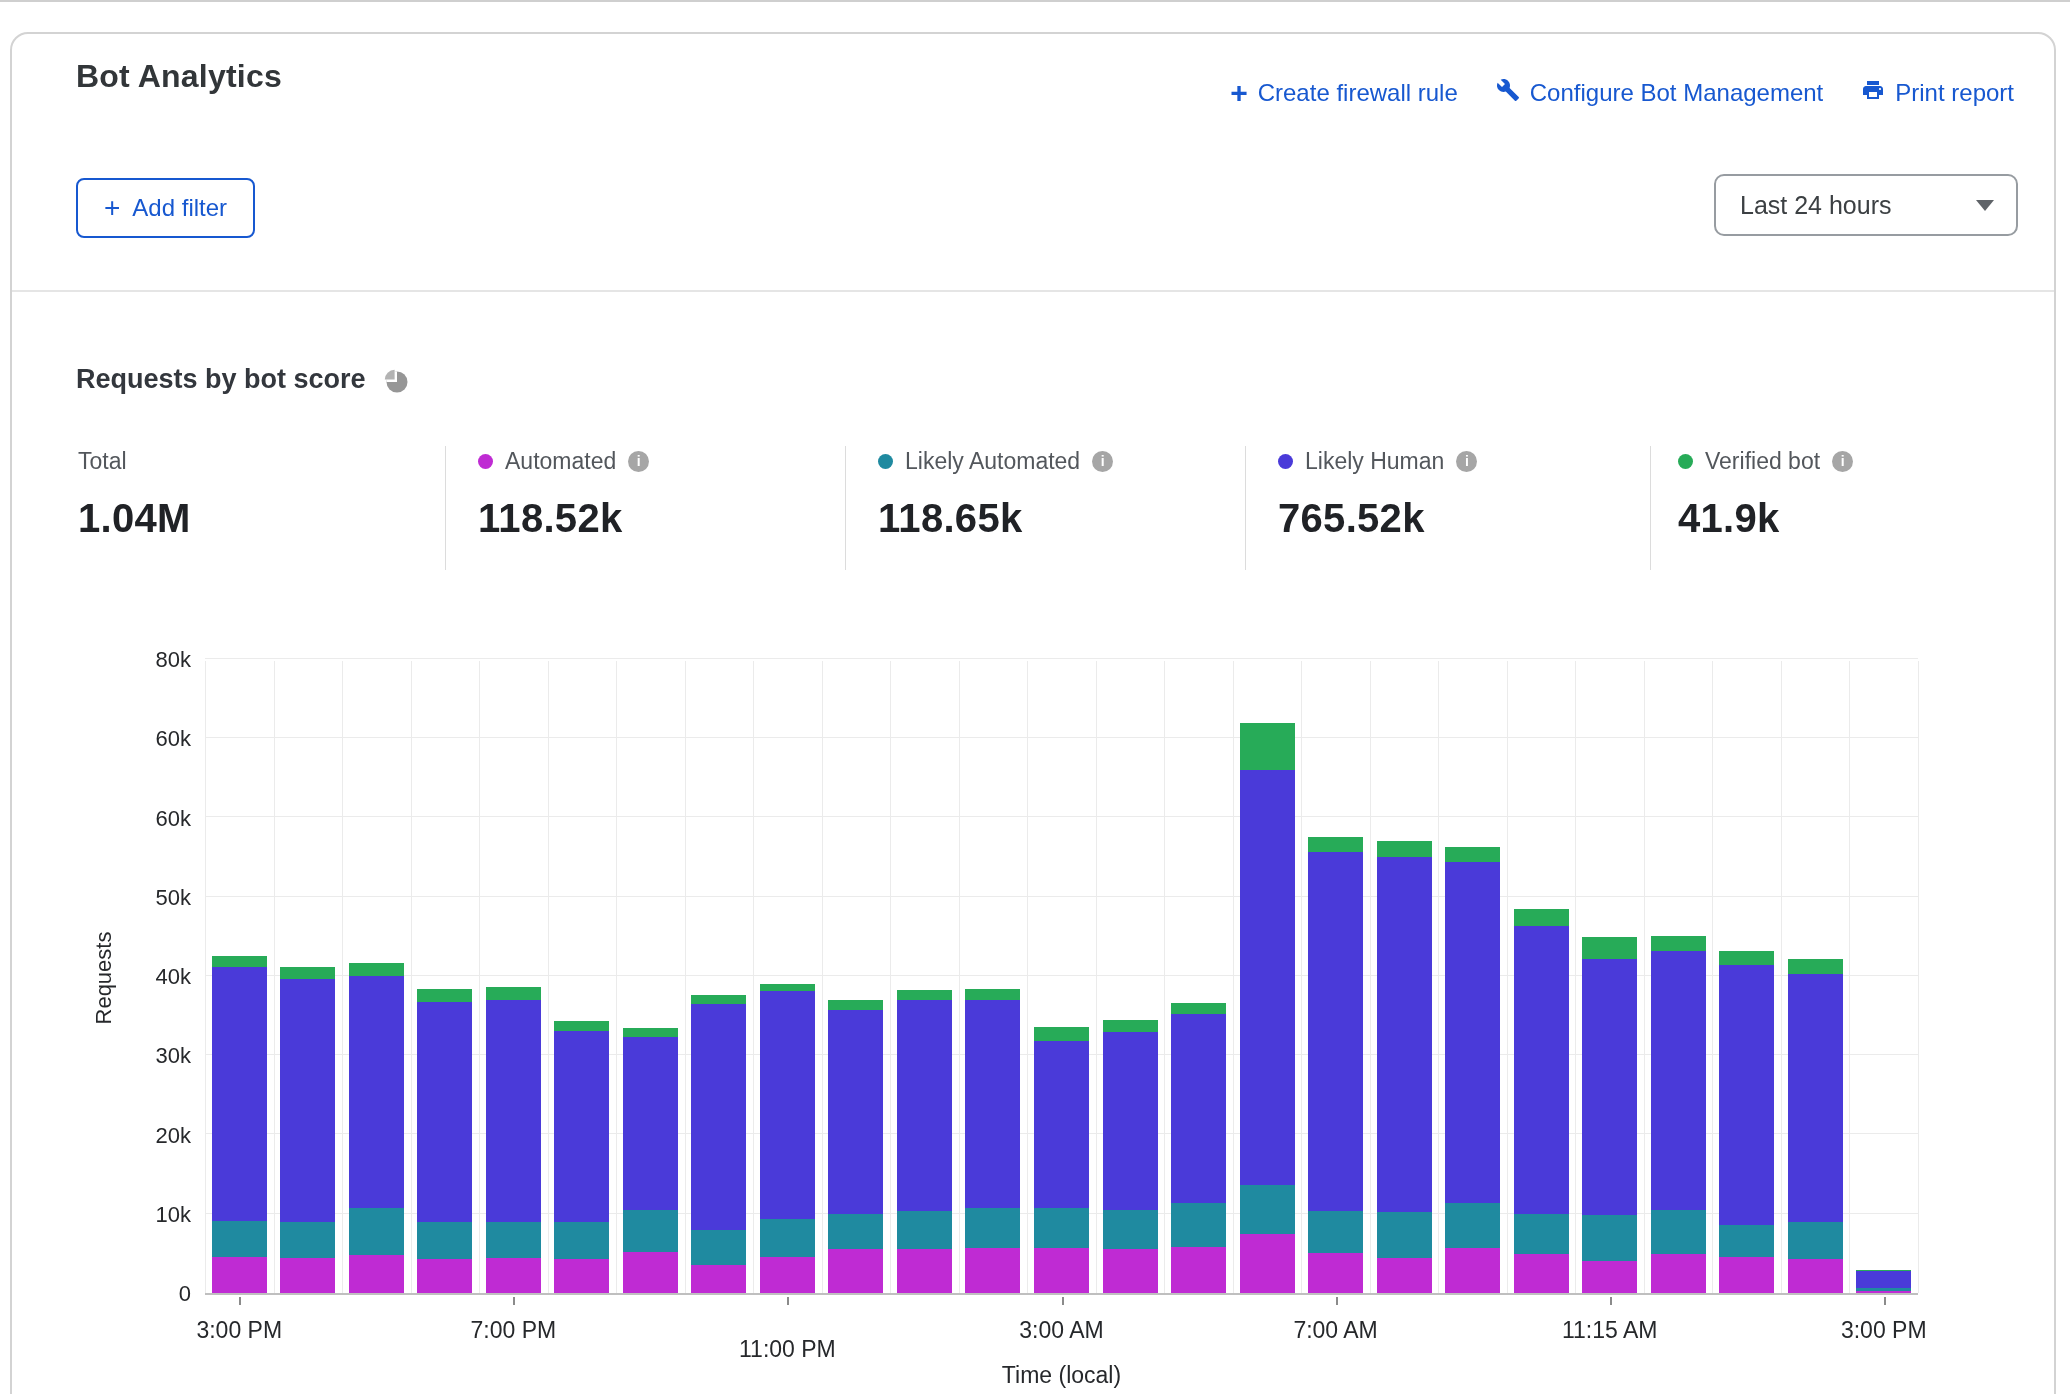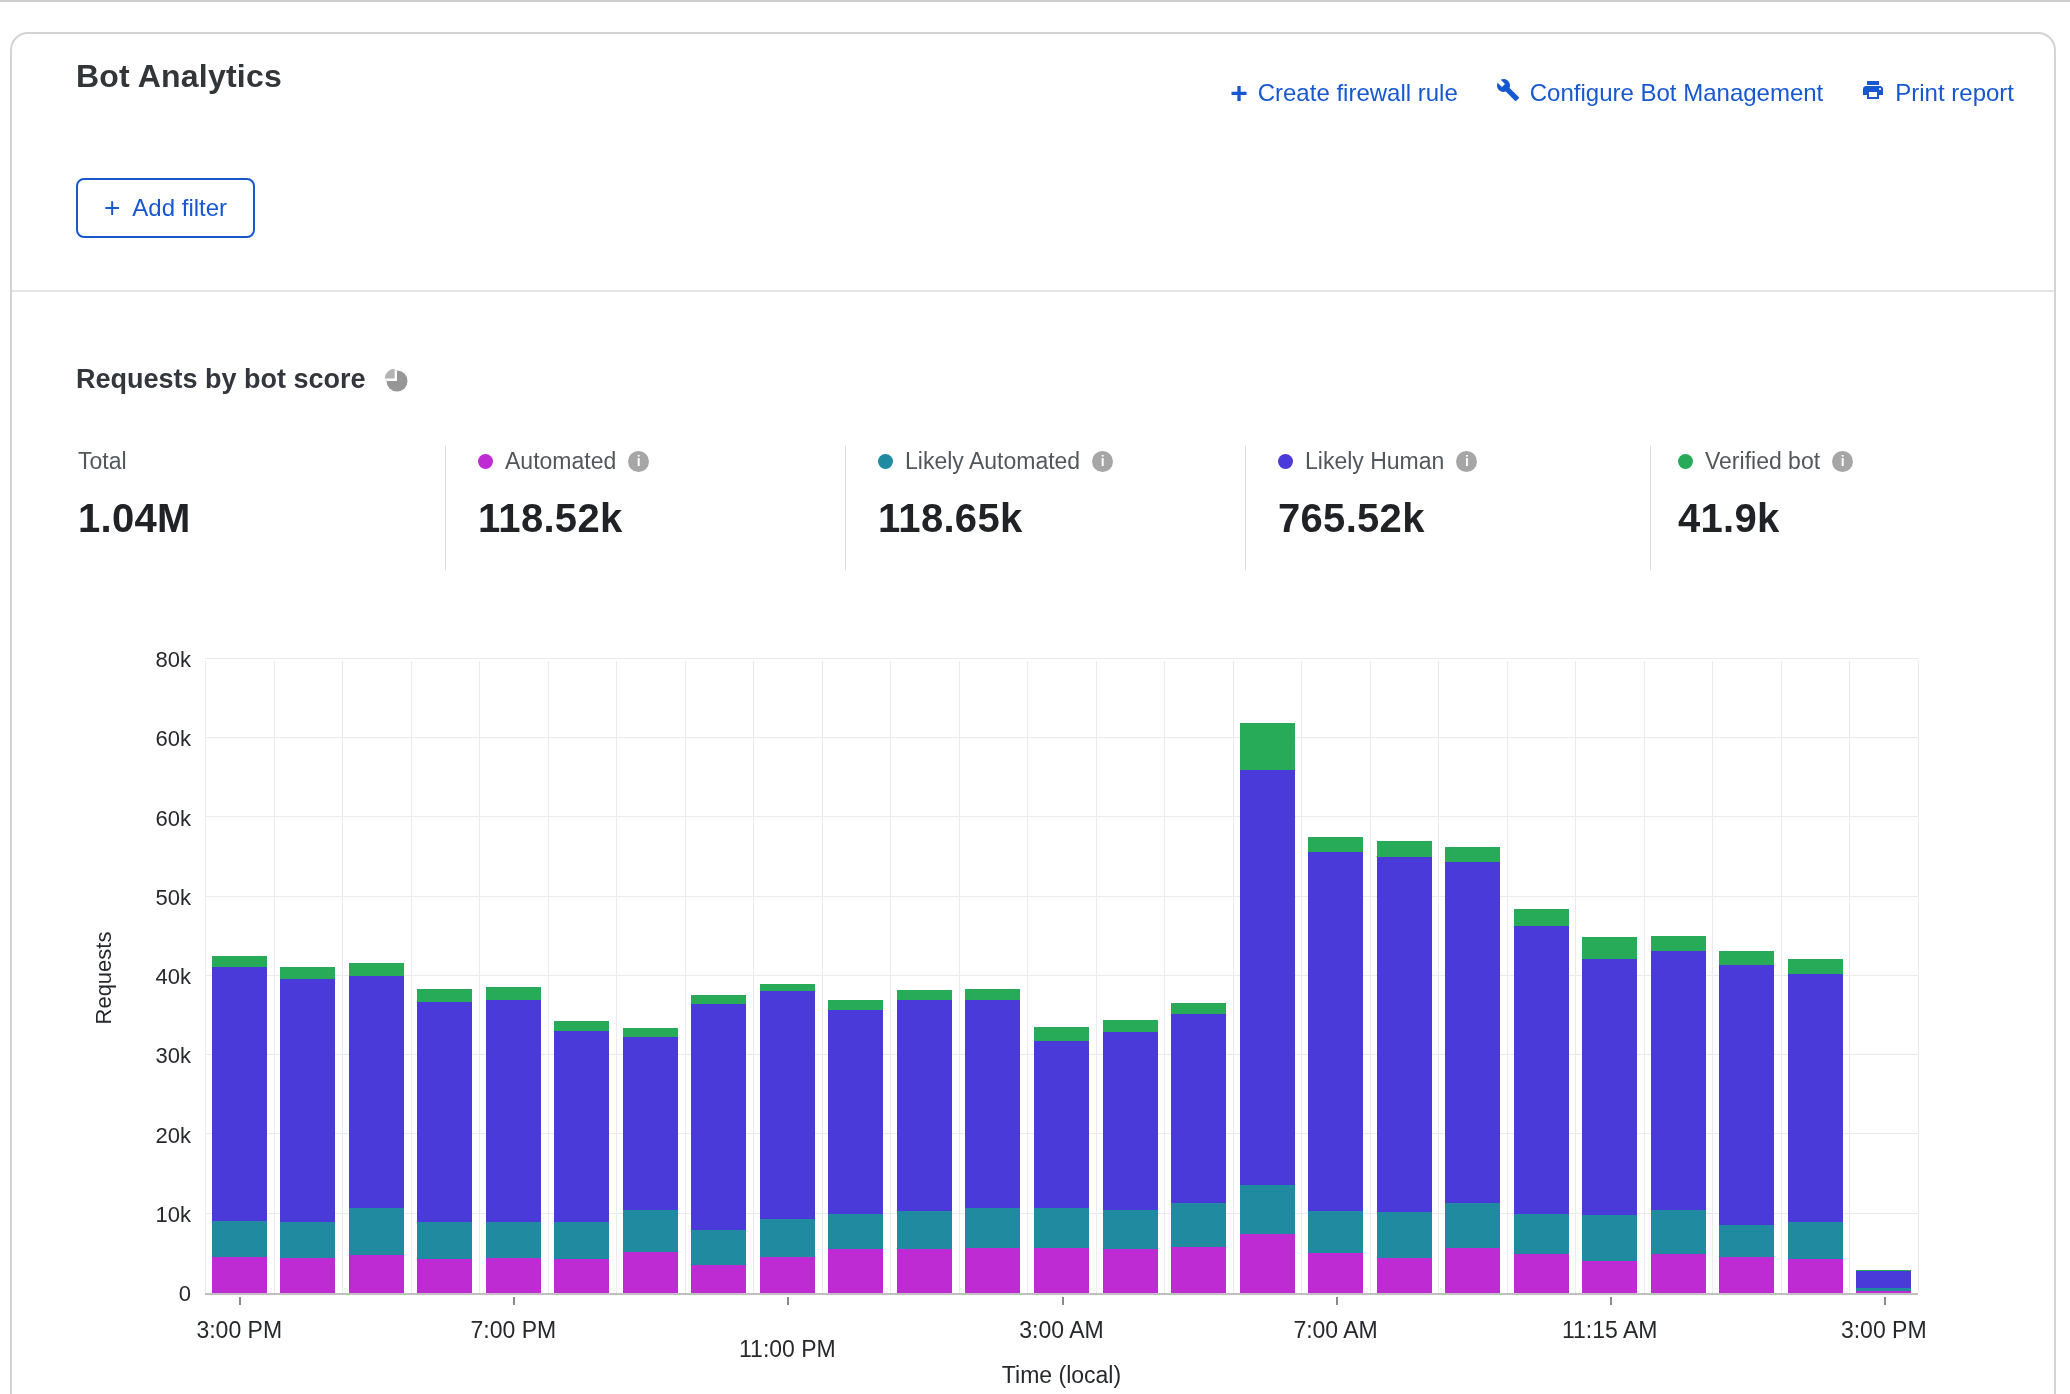--- a/index.html
+++ b/index.html
@@ -18,21 +18,21 @@
   .btn-addfilter { position:absolute; left:64px; top:144px; height:60px; display:flex; align-items:center; gap:12px;
                    padding:0 26px; border:2px solid #1758d0; border-radius:8px; color:#1758d0; font-size:24px;
                    background:#fff; cursor:pointer; }
   .btn-addfilter .plus { font-size:28px; font-weight:500; }
   .dropdown { position:absolute; right:36px; top:140px; width:304px; height:62px; border:2px solid #979ca1;
               border-radius:10px; display:flex; align-items:center; justify-content:space-between;
               padding:0 22px 0 24px; font-size:25px; color:#3c4043; background:#fff; cursor:pointer; }
   .chev { width:0; height:0; border-left:9px solid transparent; border-right:9px solid transparent;
           border-top:11px solid #5f6368; }
   
-  .sec-title { position:absolute; left:64px; top:330px; display:flex; align-items:center; gap:16px;
+  .sec-title { position:absolute; left:64px; top:330px; display:flex; align-items:flex-end; gap:16px;
                font-size:27px; font-weight:700; color:#33373d; }
   
   .stats { position:absolute; left:66px; top:412px; width:1916px; height:130px; }
   .stat { position:absolute; top:0; }
   .stat .lrow { display:flex; align-items:center; gap:12px; height:30px; }
   .stat .dot { width:15px; height:15px; border-radius:50%; }
   .stat .lbl { font-size:23px; color:#53575c; }
   .stat .info { width:21px; height:21px; border-radius:50%; background:#a6a6a6; color:#fff;
                 font-size:14px; font-weight:700; display:flex; align-items:center; justify-content:center; }
   .stat .val { position:absolute; top:50px; font-size:40px; font-weight:700; color:#202226; letter-spacing:.3px; }
@@ -82,20 +82,24 @@
         </span>
         <span>Print report</span>
       </a>
     </div>
 
     <button class="btn-addfilter" style="color: rgb(23, 88, 208); border-color: rgb(23, 88, 208);">
       <span class="plus">+</span>
       <span>Add filter</span>
     </button>
 
+    <div class="dropdown">
+      <span>Last 24 hours</span>
+      <span class="chev"></span>
+    </div>
   </div>
 
   <div class="sec-title">
     <span>Requests by bot score</span>
     <span class="pie-icon">
       <svg width="28" height="28" viewBox="0 0 28 28">
         <circle cx="15" cy="15" r="10.5" fill="#969696"></circle>
         <path d="M15 15 L15 4.5 A10.5 10.5 0 0 0 4.5 15 Z" fill="#ffffff"></path>
         <path d="M12.6 12.6 L12.6 2.8 A9.8 9.8 0 0 0 2.8 12.6 Z" fill="#b3b3b3"></path>
       </svg>

